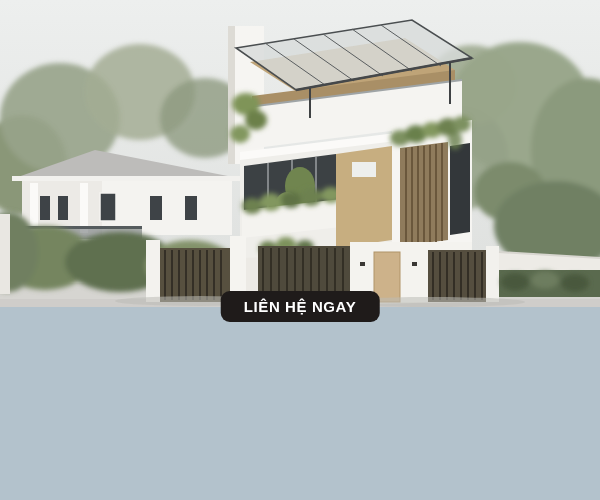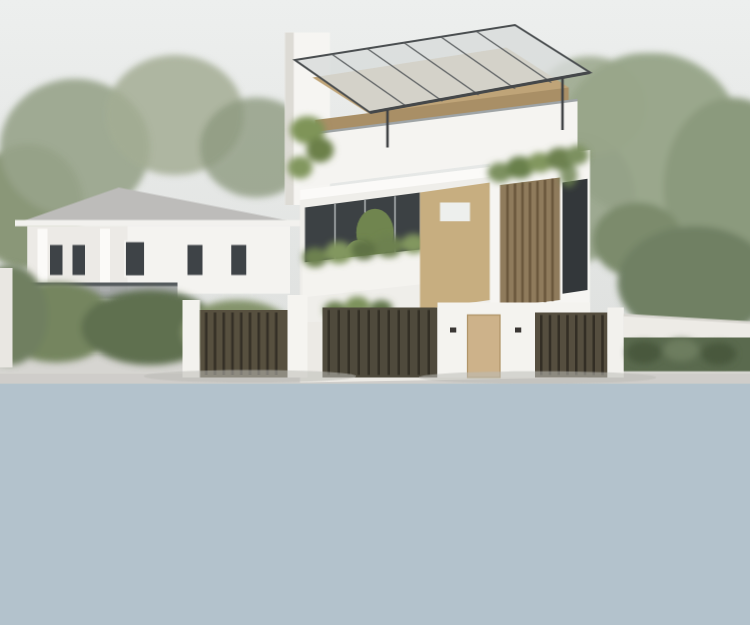--- a/index.html
+++ b/index.html
@@ -223,20 +223,21 @@
           <ellipse cx="545" cy="280" rx="14" ry="9" fill="#6d7d5f"></ellipse>
           <ellipse cx="575" cy="283" rx="14" ry="9" fill="#49593e"></ellipse>
         </g>
       </g>
 
       <ellipse cx="200" cy="301" rx="85" ry="5" fill="#bcbbb7" opacity=".55"></ellipse>
       <ellipse cx="430" cy="302" rx="95" ry="5" fill="#bcbbb7" opacity=".55"></ellipse>
     </svg>
   </div>
 
+  <button class="cta-badge">LIÊN HỆ NGAY</button>
 
   <div class="bottom">
     
 
     
 
     
     
   </div>
 

